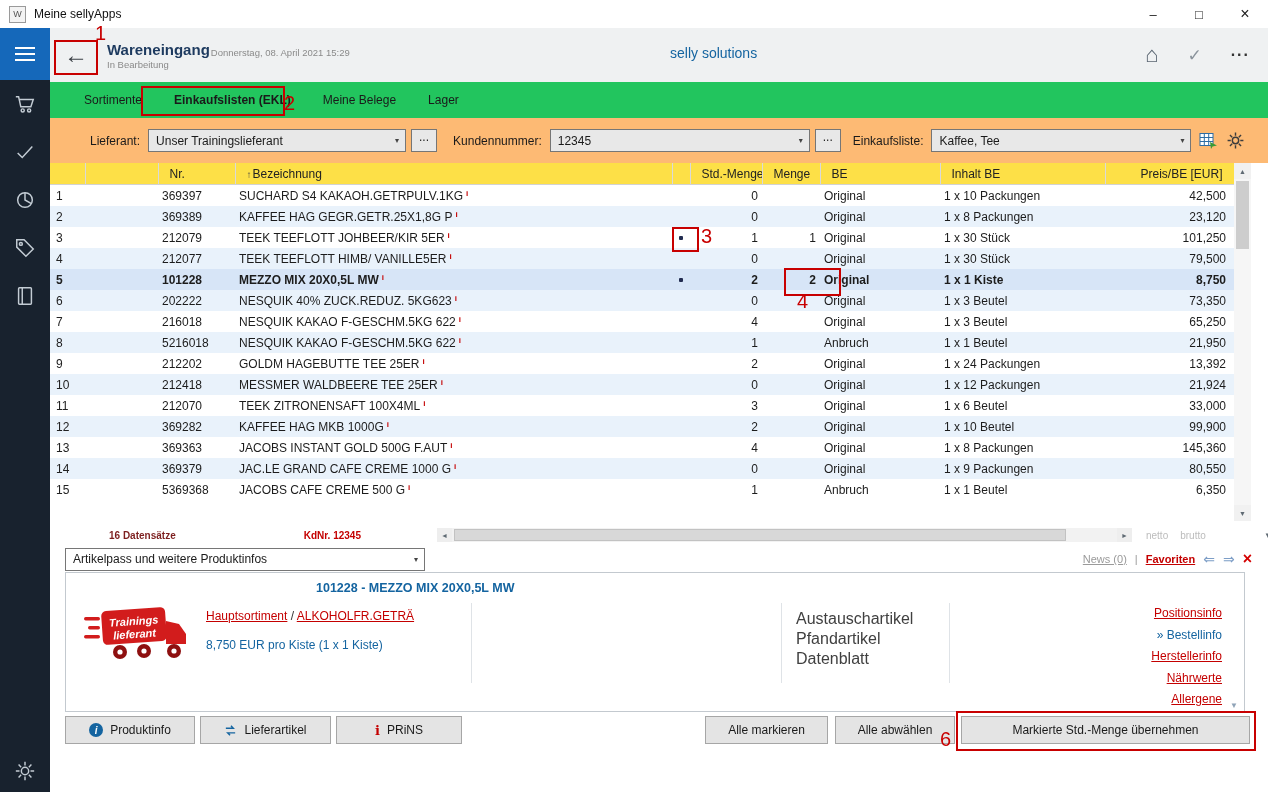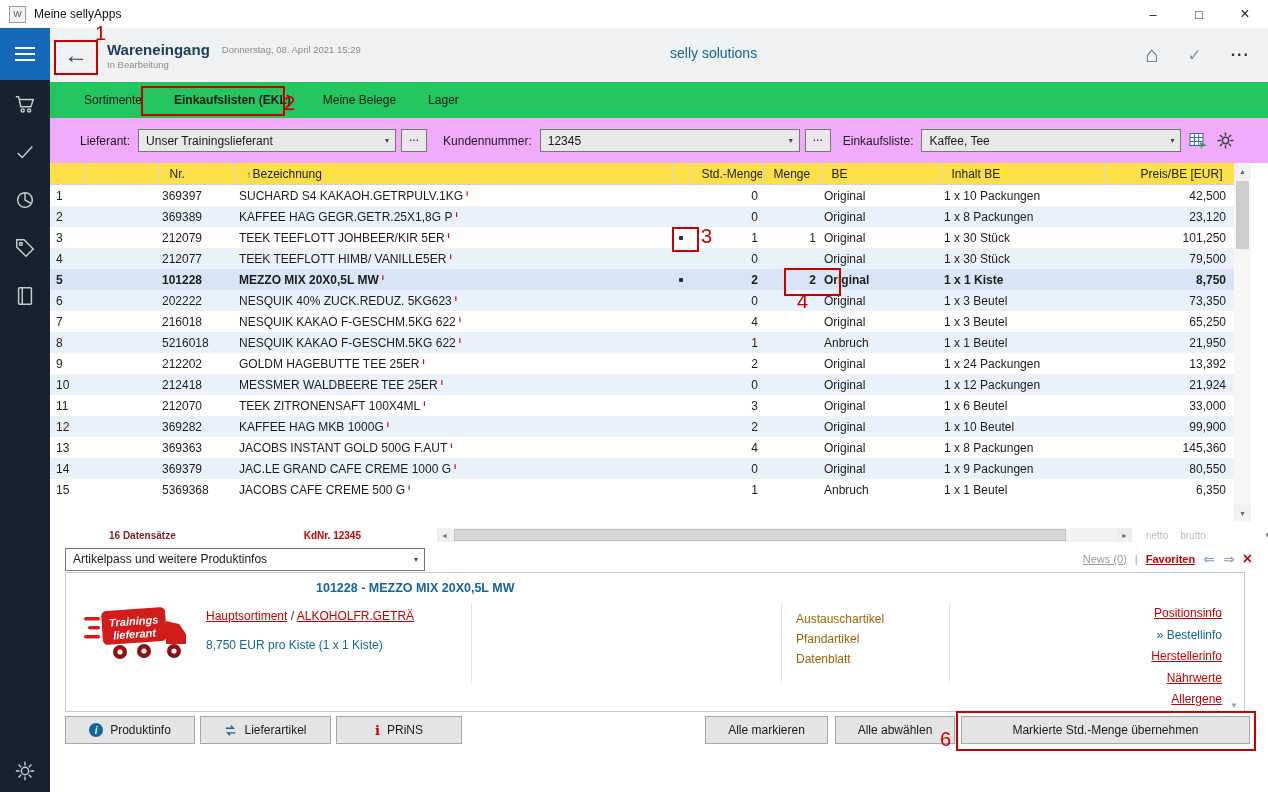--- a/index.html
+++ b/index.html
@@ -21,37 +21,37 @@
   .side-menu-btn .bar{width:20px;height:2px;background:#fff;}
   .side-icon{height:22px;width:22px;margin:13px 0;display:flex;align-items:center;justify-content:center;}
   .side-icon svg{stroke:#c3ccd4;fill:none;stroke-width:1.6;}
   .side-gear{margin-top:auto;margin-bottom:10px;}
   .content{flex:1;position:relative;}
 
   
   .header{position:absolute;top:0;left:0;right:0;height:54px;background:#eff1f2;display:flex;align-items:center;}
   .back-btn{margin-left:9px;font-size:24px;color:#3a3f45;width:34px;text-align:center;line-height:28px;}
   .title-wrap{margin-left:14px;display:flex;flex-direction:column;justify-content:center;}
-  .title-line{display:flex;align-items:center;gap:12px;}
+  .title-line{display:flex;align-items:flex-end;gap:1px;}
   .page-title{font-size:15px;font-weight:bold;color:#1d3a5f;}
   .page-datetime{font-size:9.5px;color:#8a8a8a;}
   .page-status{font-size:9.5px;color:#8a8a8a;margin-top:1px;}
   .brand{position:absolute;left:620px;top:17px;font-size:14px;color:#1464a0;}
   .hdr-icons{position:absolute;right:18px;top:0;height:54px;display:flex;align-items:center;gap:29px;}
   .home-g{font-size:22px;color:#5a6672;}
   .check-g{font-size:17px;color:#8a939c;}
   .more-g{font-size:16px;font-weight:bold;color:#333;letter-spacing:2px;transform:translateY(-4px);}
 
   
   .tabbar{position:absolute;top:54px;left:0;right:0;height:36px;background:#22c55e;display:flex;align-items:center;padding-left:30px;gap:24px;font-size:12px;color:#1a1a1a;}
   .tab{padding:2px 4px;}
   .tab.active{font-weight:bold;}
 
   
-  .filterbar{position:absolute;top:90px;left:0;right:0;height:45px;background:#f0abfc;display:flex;align-items:center;padding-left:30px;font-size:12px;}
+  .filterbar{position:absolute;top:90px;left:0;right:0;height:45px;background:#fdba74;display:flex;align-items:center;padding-left:40px;font-size:12px;}
   .flabel{margin-right:8px;color:#1a1a1a;}
   .combo{height:23px;background:#e8e8e8;border:1px solid #767676;display:flex;align-items:center;padding:0 22px 0 7px;position:relative;font-size:12px;color:#1a1a1a;box-sizing:border-box;}
   .combo .arr{position:absolute;right:6px;font-size:8px;color:#444;}
   .combo1{width:258px;}
   .combo2{width:260px;}
   .combo3{width:260px;}
   .more-btn{width:26px;height:23px;background:#e8e8e8;border:1px solid #767676;box-sizing:border-box;text-align:center;line-height:14px;font-size:12px;margin-left:5px;color:#222;}
   .ficon{margin-left:8px;display:flex;align-items:center;}
 
   
@@ -102,21 +102,21 @@
   .detail{position:absolute;top:544px;left:15px;width:1180px;height:140px;border:1px solid #c3c9cf;background:#fff;box-sizing:border-box;}
   .d-title{position:absolute;left:250px;top:8px;font-weight:bold;color:#1464a0;font-size:12.5px;}
   .d-logo{position:absolute;left:16px;top:28px;}
   .d-colA{position:absolute;left:140px;top:36px;width:262px;font-size:12px;}
   .red-link{color:#c40000;text-decoration:underline;}
   .d-sep{color:#333;}
   .d-colA .line2{margin-top:15px;color:#1464a0;}
   .d-div{position:absolute;top:30px;height:80px;width:1px;background:#dfe3e7;}
   .d-colB{position:absolute;left:425px;top:36px;color:#1464a0;font-size:12px;}
   .d-colB .line2{margin-top:15px;}
-  .d-colC{position:absolute;left:730px;top:36px;color:#a16207;font-size:12px;line-height:20px;}
+  .d-colC{position:absolute;left:730px;top:36px;color:#404040;font-size:16px;line-height:20px;}
   .d-colD{position:absolute;right:22px;top:30px;text-align:right;font-size:12px;line-height:21.5px;}
   .blue-link{color:#1464a0;}
   .d-chevron{position:absolute;right:6px;bottom:1px;color:#90a4b8;font-size:8px;}
 
   
   .btnrow{position:absolute;top:688px;left:15px;width:1185px;display:flex;align-items:center;}
   .btn{height:28px;background:#e4e4e4;border:1px solid #a6a6a6;display:flex;align-items:center;justify-content:center;font-size:12px;color:#1a1a1a;box-sizing:border-box;gap:7px;}
   .btn-produktinfo{width:130px;}
   .btn-lieferartikel{width:131px;margin-left:5px;}
   .btn-prins{width:126px;margin-left:5px;}

